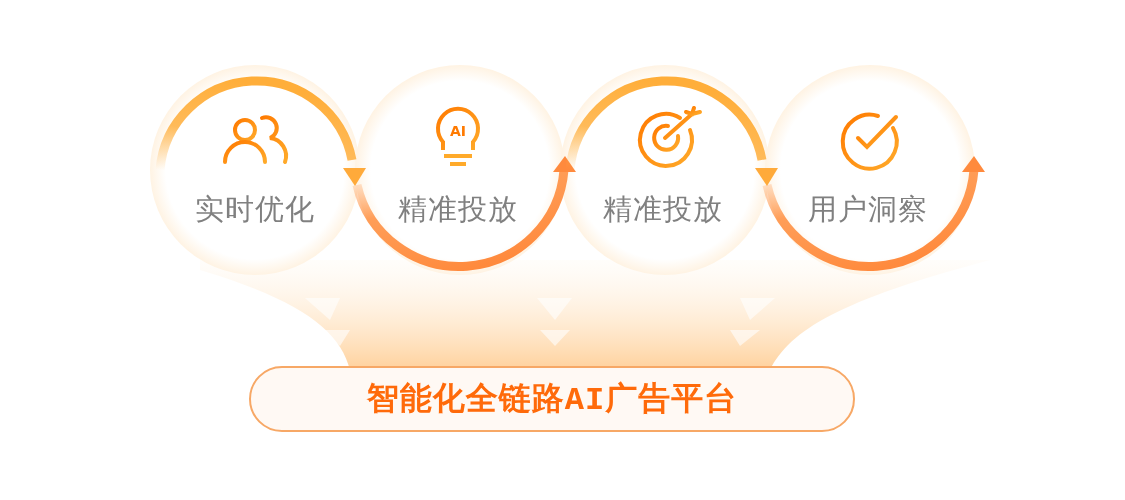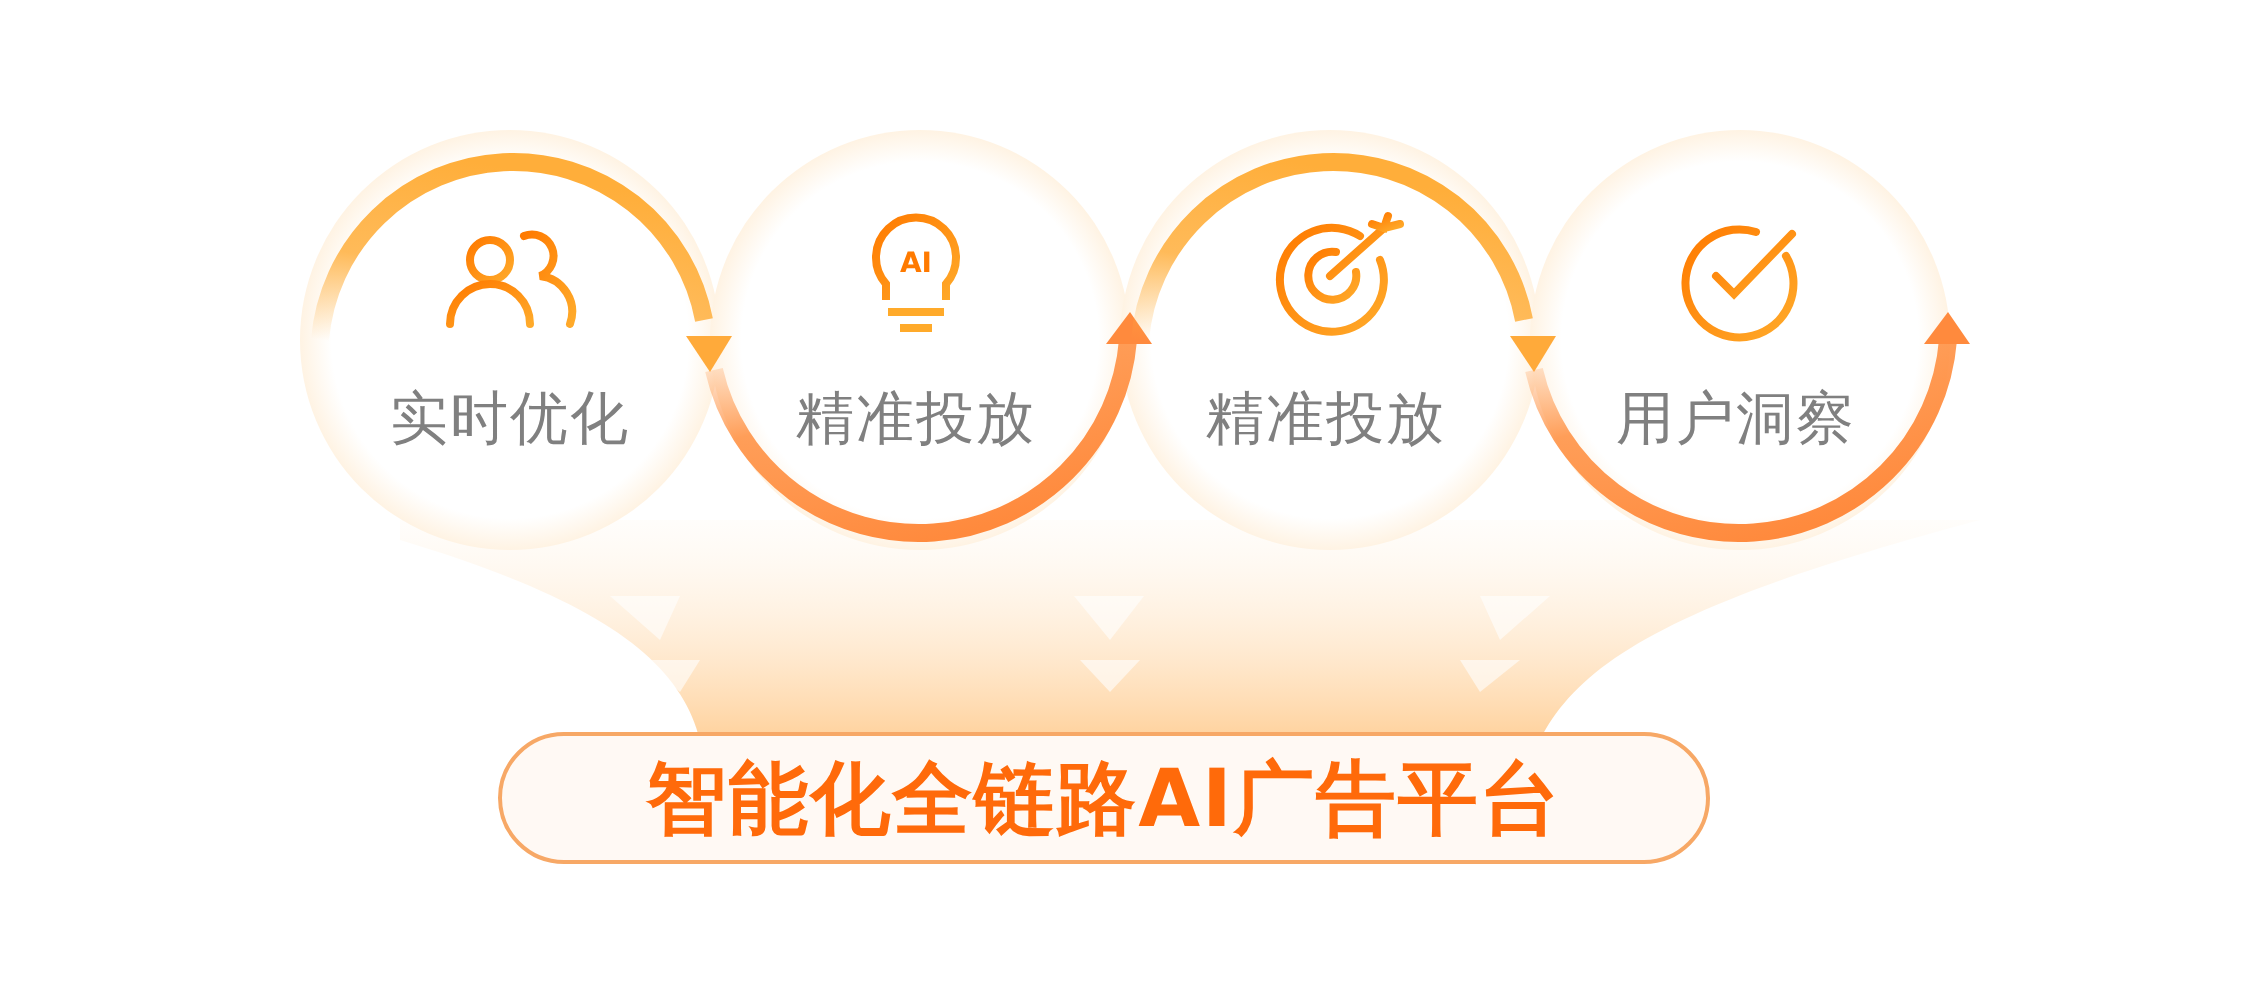--- a/index.html
+++ b/index.html
@@ -5,21 +5,21 @@
   html, body { margin:0; padding:0; }
   body { width:1125px; height:500px; background:#ffffff; position:relative; overflow:hidden;
          font-family:"DejaVu Sans", sans-serif; }
   .stage { position:absolute; left:0; top:0; width:1125px; height:360px; }
   .stage svg { position:absolute; left:0; top:0; }
   .label { position:absolute; width:200px; text-align:center; font-size:29px; color:#808080;
            letter-spacing:1px; }
   .pill { position:absolute; left:249px; top:366px; width:606px; height:66px; border-radius:34px;
           border:2px solid #f7a866; background:#fff9f4; box-sizing:border-box;
           display:flex; align-items:center; justify-content:center; }
-  .pill-text { font-size:40px; font-weight:bold; color:#ff6a0a; letter-spacing:1px; }
+  .pill-text { font-size:32px; font-weight:bold; color:#ff6a0a; letter-spacing:1px;font-family:Liberation Mono, monospace; }
 </style>
 </head>
 <body>
 
 <div class="stage">
   <svg width="1125" height="500" viewBox="0 0 1125 500">
     <defs>
       <radialGradient id="circGlow" cx="50%" cy="50%" r="50%">
         <stop offset="0.85" stop-color="#ffffff"></stop>
         <stop offset="1" stop-color="#fff3e3"></stop>

